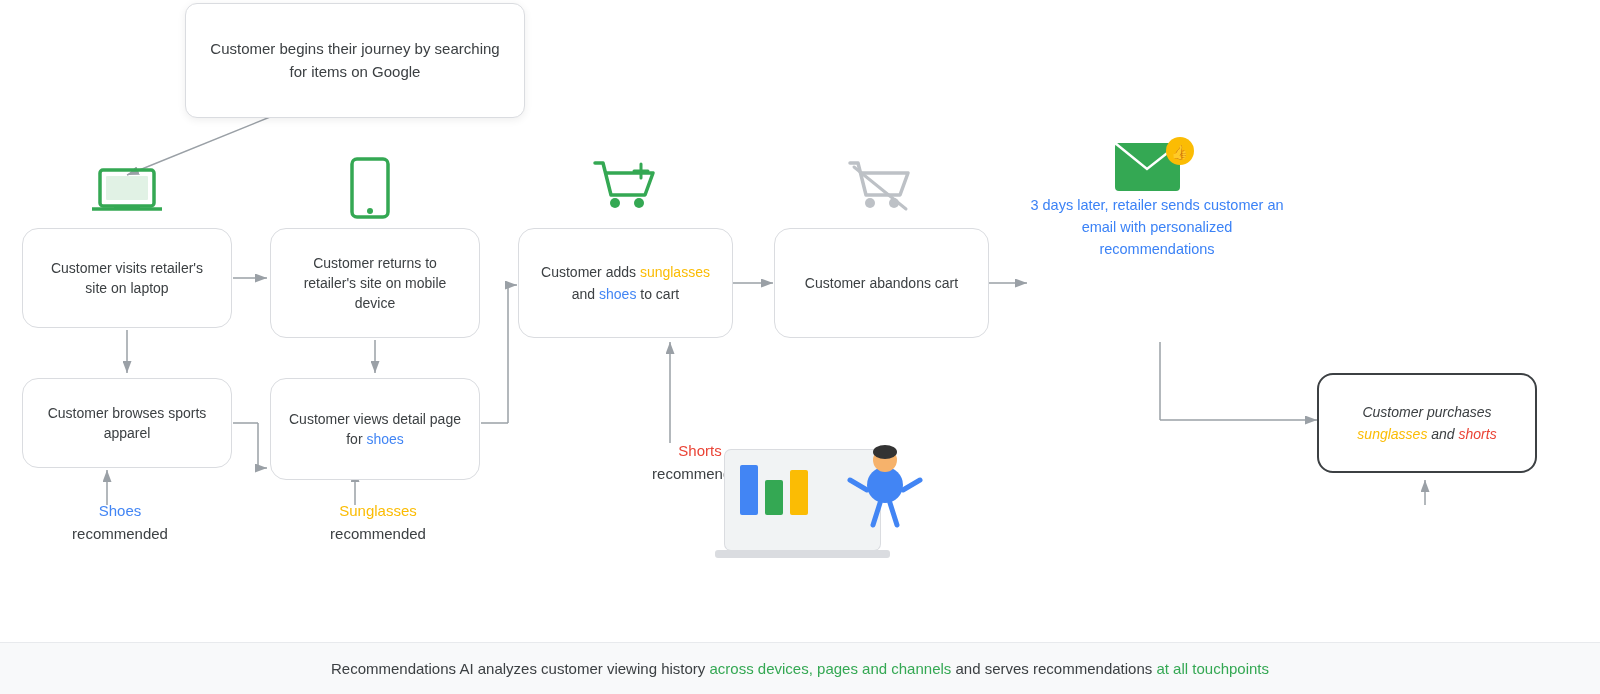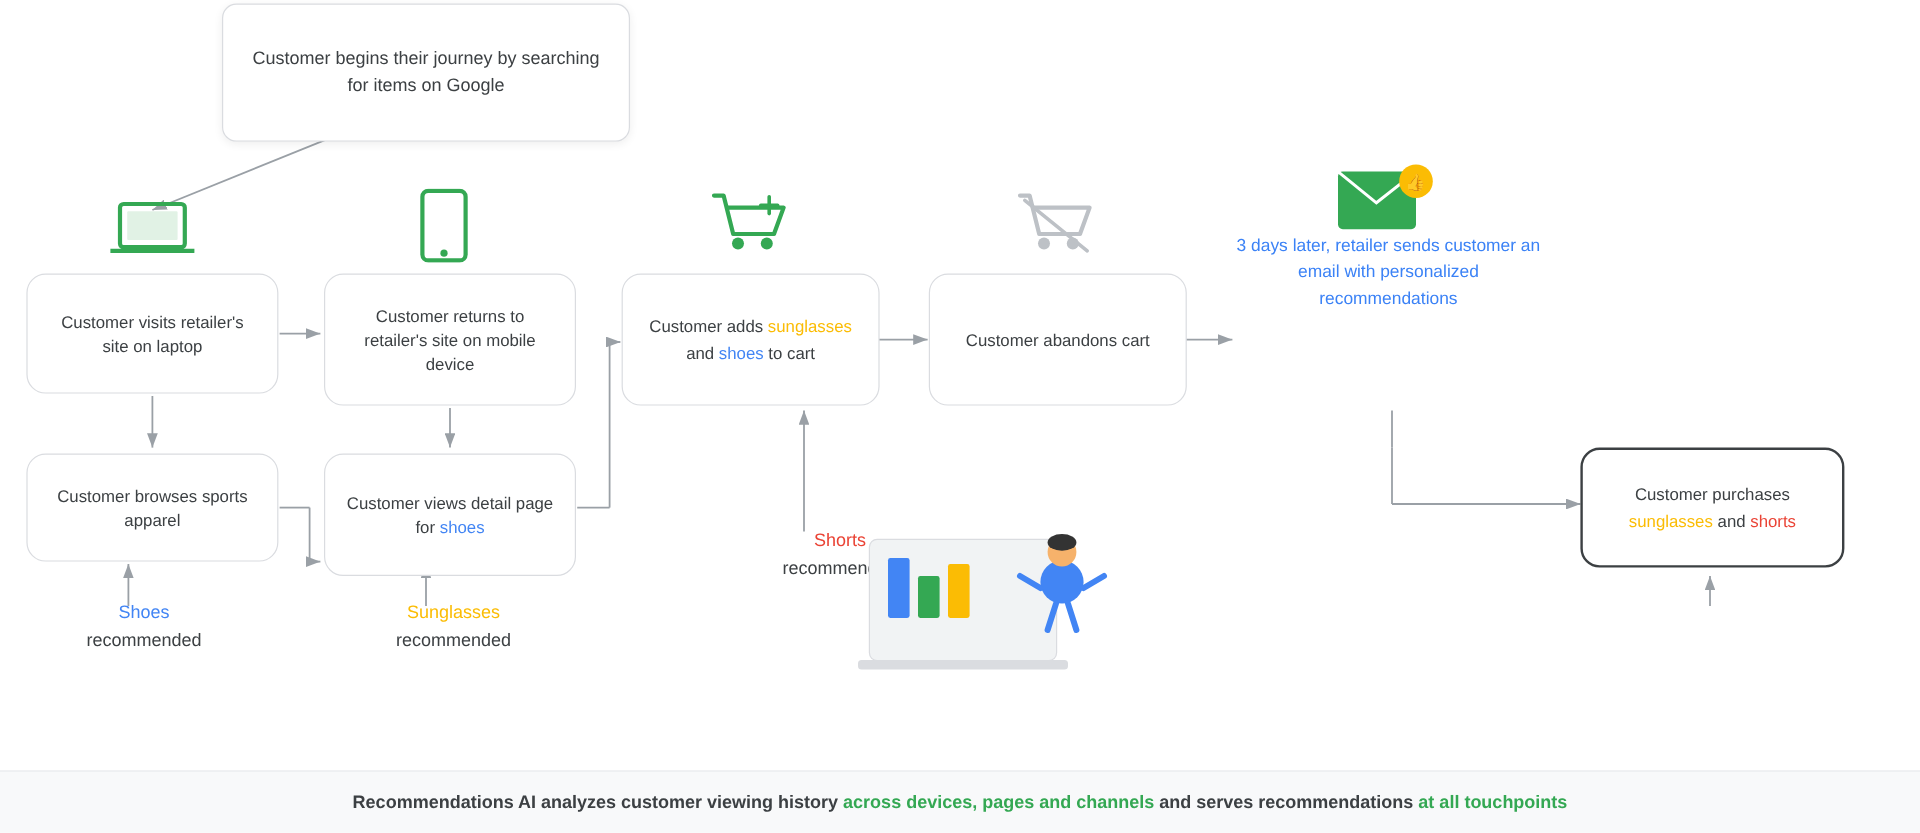--- a/index.html
+++ b/index.html
@@ -63,21 +63,20 @@
       left: 0;
       right: 0;
       background: #f8f9fa;
       border-top: 1px solid #e8eaed;
       height: 52px;
       display: flex;
       align-items: center;
       justify-content: center;
       font-size: 15px;
       color: #3c4043;
-      font-weight: bold;
     }
 
     
     .arrows-svg {
       position: absolute;
       top: 0;
       left: 0;
       width: 1600px;
       height: 694px;
       pointer-events: none;
@@ -199,21 +198,21 @@
   </div>
 
   <div class="box" style="left:774px; top:228px; width:215px; height:110px;">
     <span style="font-size:14px; line-height:1.45;">Customer abandons cart</span>
   </div>
 
   <div style="position:absolute; left:1027px; top:195px; width:260px; text-align:center; font-size:14.5px; color:#3b82f6; line-height:1.5;">
     <span>3 days later, retailer sends customer an email with personalized recommendations</span>
   </div>
 
-  <div class="box" style="left:1317px; top:373px; width:220px; height:100px; border: 2px solid #3c4043;">
+  <div class="box" style="left:1317px; top:373px; width:220px; height:100px; border: 2px solid #3c4043; font-style: italic;">
     <span style="font-size:14px; line-height:1.6;">Customer purchases <span style="color:#fbbc04;">sunglasses</span> and <span style="color:#ea4335;">shorts</span></span>
   </div>
 
   <div class="recommended-label" style="left:30px; top:500px; width:180px;">
     <span style="color:#4285f4;">Shoes</span><br>
     <span style="color:#3c4043;">recommended</span>
   </div>
 
   <div class="recommended-label" style="left:278px; top:500px; width:200px;">
     <span style="color:#fbbc04;">Sunglasses</span><br>

